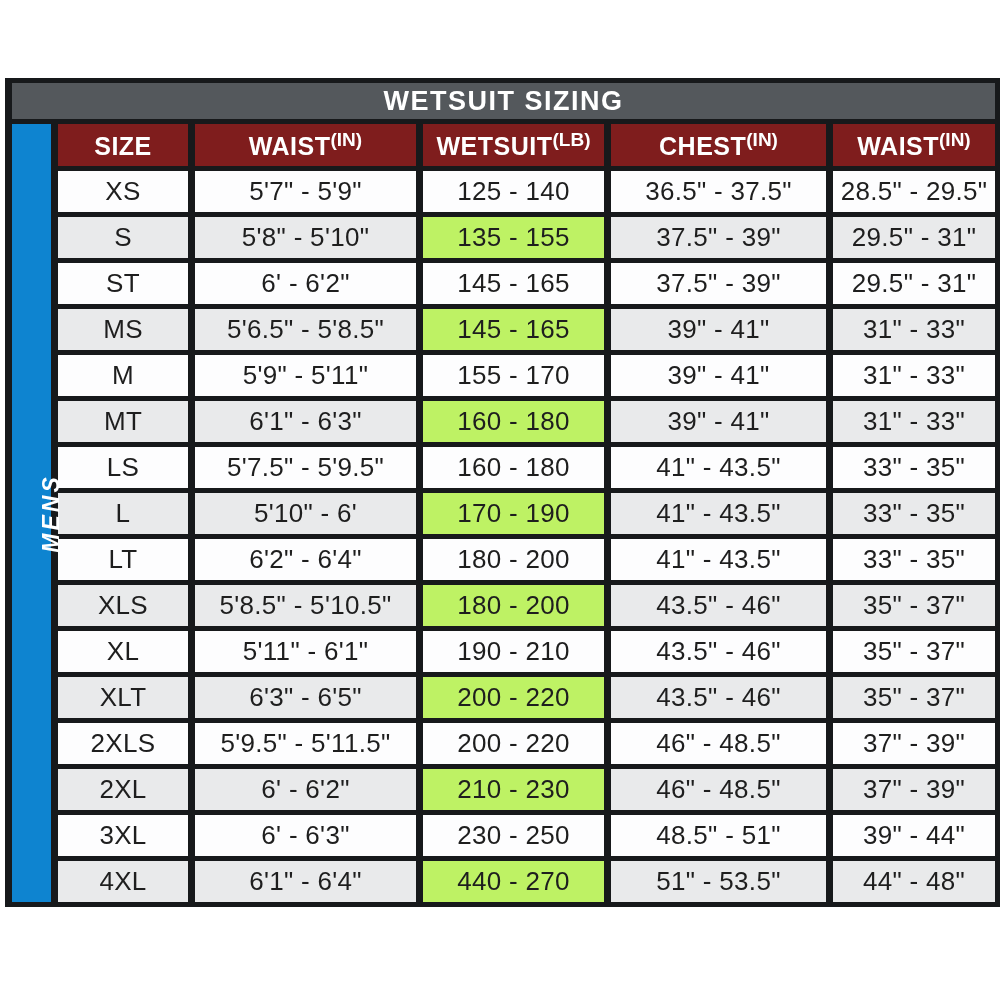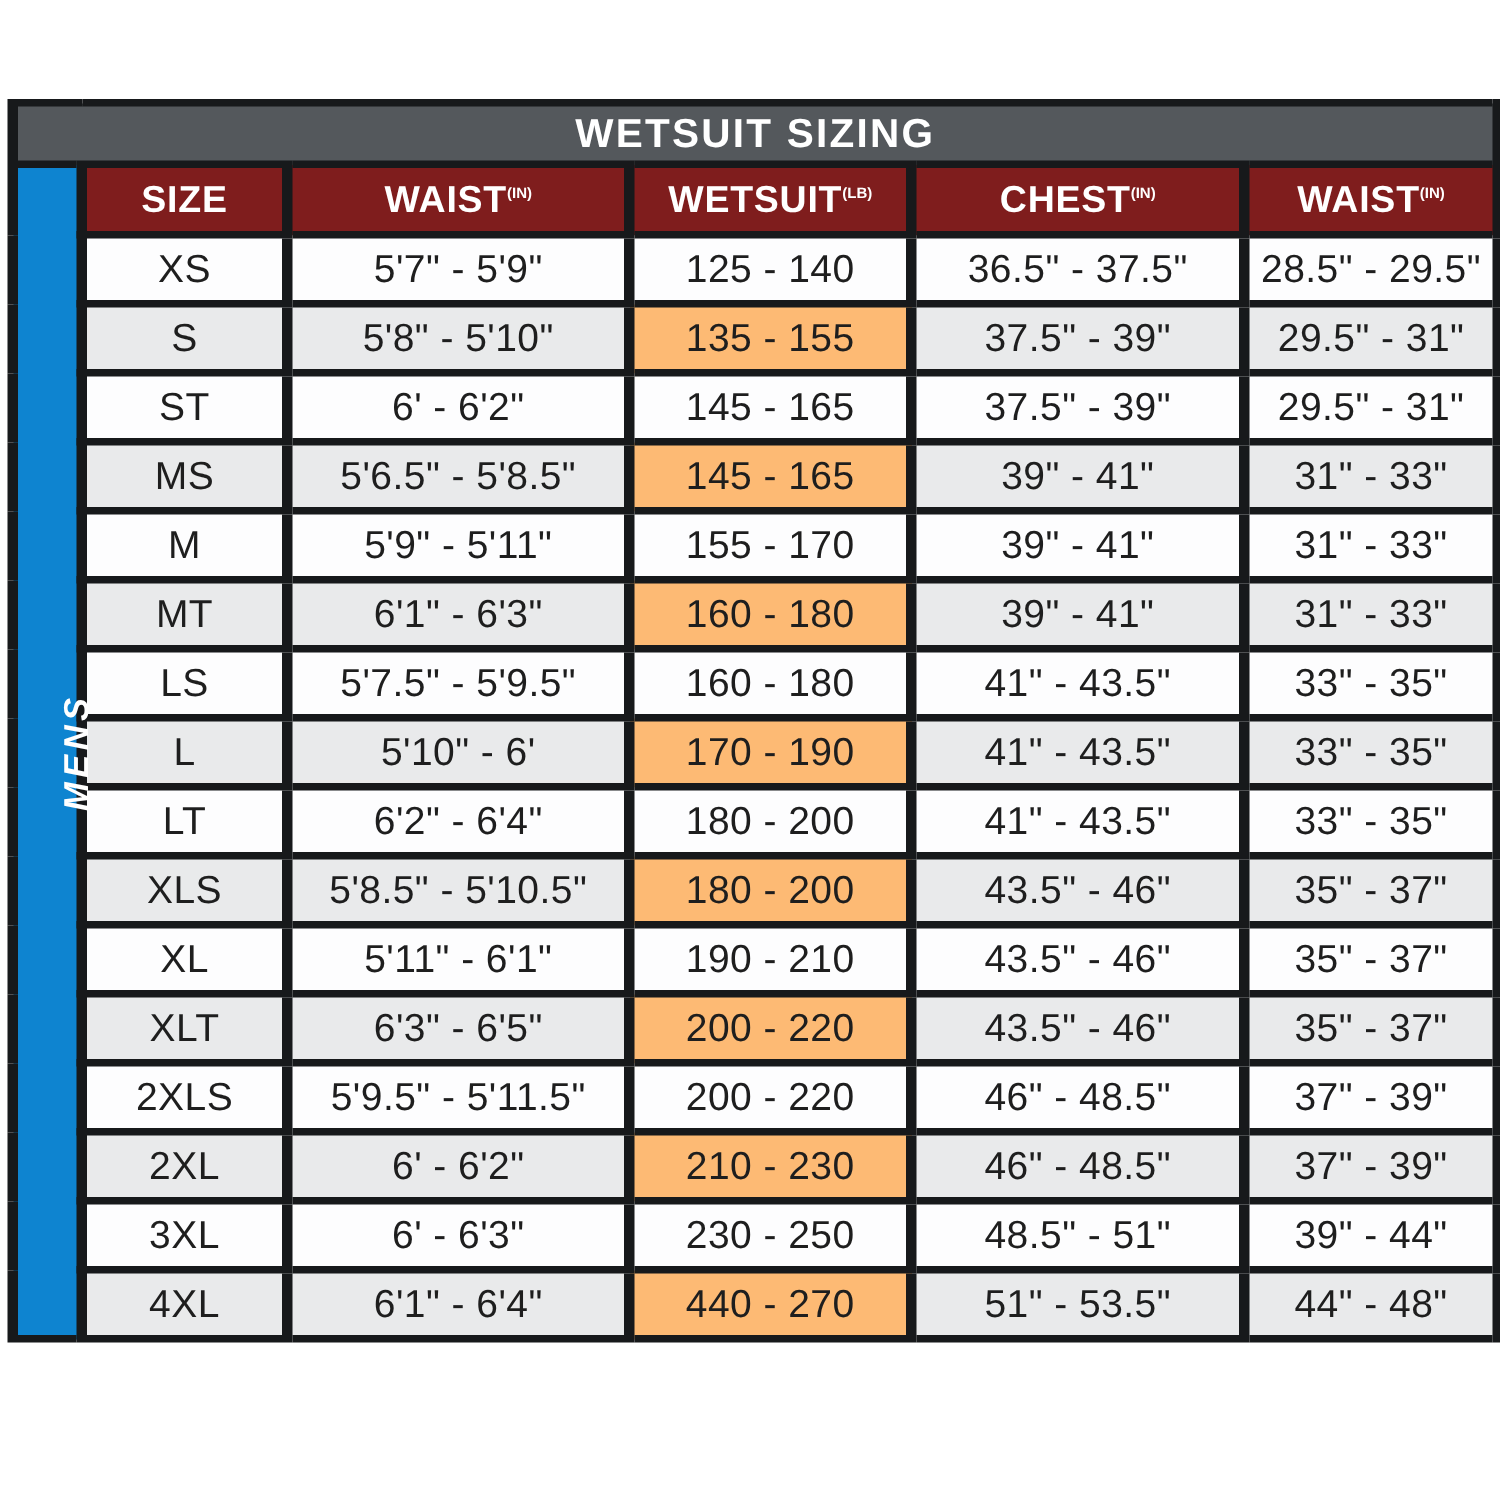--- a/index.html
+++ b/index.html
@@ -6,21 +6,21 @@
     margin: 0;
     padding: 0;
     width: 1000px;
     height: 1000px;
     background: #ffffff;
     font-family: "Liberation Sans", sans-serif;
   }
   .chart-wrap {
     position: absolute;
     left: 5px;
-    top: 66px;
+    top: 78px;
     width: 990px;
   }
   table.sizing {
     border-collapse: collapse;
     table-layout: fixed;
     width: 100%;
   }
   table.sizing td, table.sizing th {
     border: 5px solid #17191b;
     border-left-width: 7px;
@@ -42,21 +42,21 @@
   }
   th.col-header {
     background: #7f1d1d;
     color: #ffffff;
     font-weight: bold;
     font-size: 25px;
     letter-spacing: 0.5px;
     height: 42px;
   }
   th.col-header .sup {
-    font-size: 10px;
+    font-size: 19px;
     vertical-align: super;
     letter-spacing: 0;
   }
   td.sidebar-cell {
     background: #0e84d0;
     width: 46px;
   }
   .mens {
     display: inline-block;
     transform: rotate(-90deg);
@@ -71,21 +71,21 @@
     background: #fdfdfe;
     color: #1e1e1e;
     font-size: 26px;
     height: 41px;
     letter-spacing: 0.3px;
   }
   tr.data-row.alt td {
     background: #e9eaeb;
   }
   tr.data-row.alt td.weight {
-    background: #fdba74;
+    background: #bef264;
   }
 </style>
 </head>
 <body>
 
 <div class="chart-wrap">
   <table class="sizing">
     <colgroup>
       <col style="width:46px">
       <col style="width:137px">

